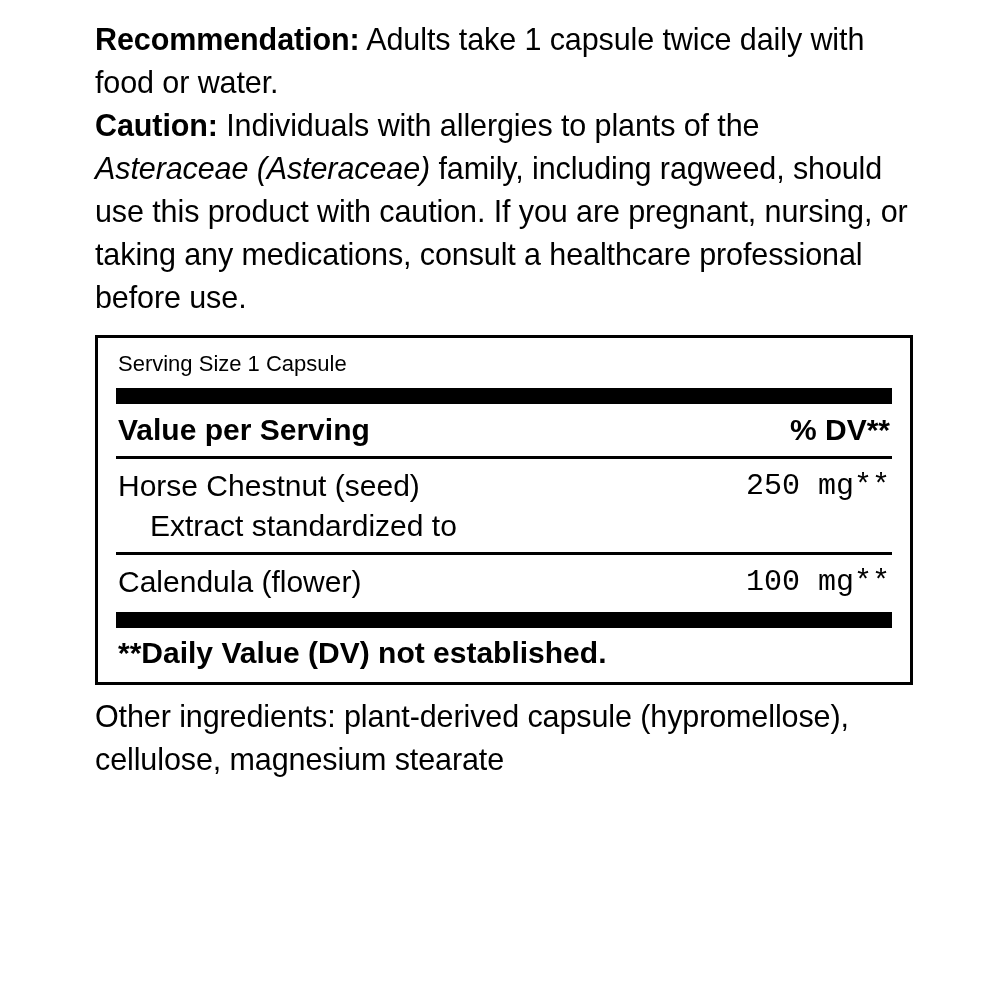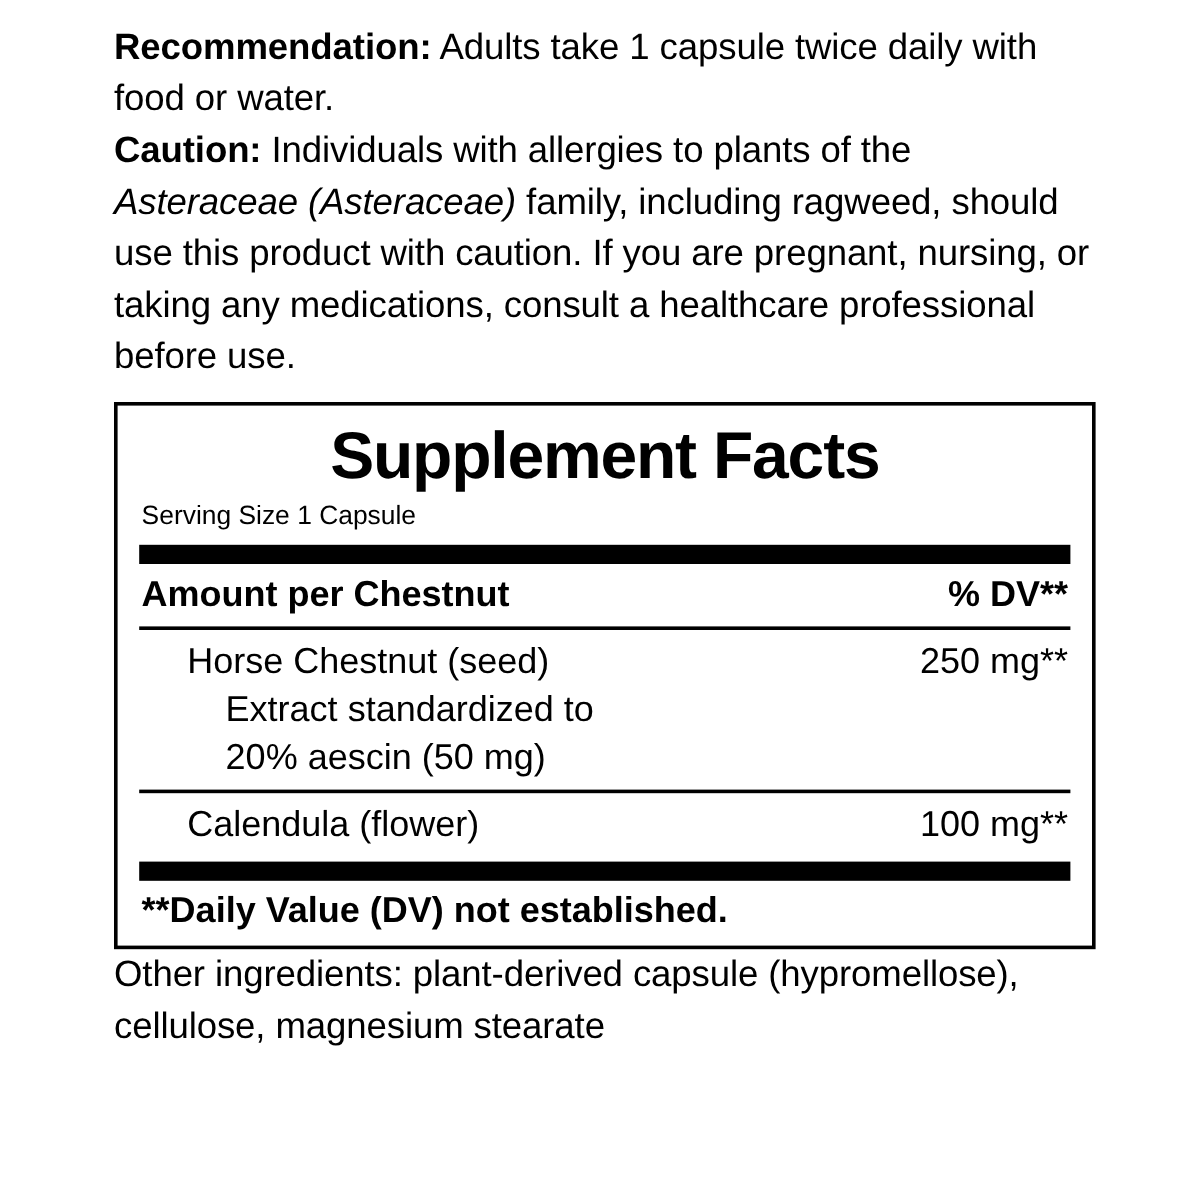--- a/index.html
+++ b/index.html
@@ -80,79 +80,78 @@
   }
   .row.header {
     font-weight: bold;
     padding: 6px 2px 6px 2px;
   }
   .nutrient {
     padding: 7px 2px 6px 2px;
   }
   .nutrient .left {
     flex: 1 1 auto;
-    margin-left: 38px;
   }
   .nutrient .right {
     white-space: nowrap;
     padding-left: 16px;
+    font-family: Liberation Mono, monospace;
   }
   .sub {
     display: block;
     padding-left: 32px;
   }
   .footnote {
     font-size: 30px;
     line-height: 38px;
     padding: 6px 2px 0 2px;
     font-weight: bold;
   }
 
   
   .other {
     font-size: 30.5px;
     line-height: 43px;
+    margin-top: 10px;
     letter-spacing: -0.1px;
   }
   .other p { margin: 0; }
 </style>
 </head>
 <body>
 
 <div class="page">
 
   <div class="intro">
     <p>
       <span class="lead">Recommendation:</span><span> Adults take 1 capsule twice daily with food or water.</span>
     </p>
     <p>
       <span class="lead">Caution:</span><span> Individuals with allergies to plants of the </span><span class="italic">Asteraceae (Asteraceae)</span><span> family, including ragweed, should use this product with caution. If you are pregnant, nursing, or taking any medications, consult a healthcare professional before use.</span>
     </p>
   </div>
 
   <div class="facts">
 
-    <div class="facts-title">Supplement Facts</div>
 
     <div class="serving">Serving Size 1 Capsule</div>
 
     <div class="rule-thick"></div>
 
     <div class="row header">
-      <span>Amount per Chestnut</span>
+      <span>Value per Serving</span>
       <span>% DV**</span>
     </div>
 
     <div class="rule-thin"></div>
 
     <div class="row nutrient">
       <span class="left">
         <span>Horse Chestnut (seed)</span>
         <span class="sub">Extract standardized to</span>
-        <span class="sub">20% aescin (50 mg)</span>
       </span>
       <span class="right">250 mg**</span>
     </div>
 
     <div class="rule-thin"></div>
 
     <div class="row nutrient">
       <span class="left">
         <span>Calendula (flower)</span>
       </span>

